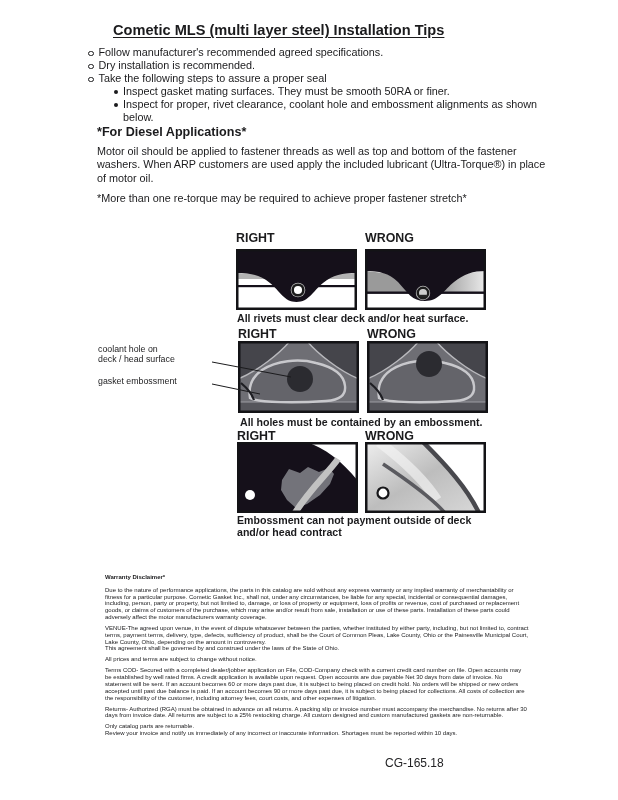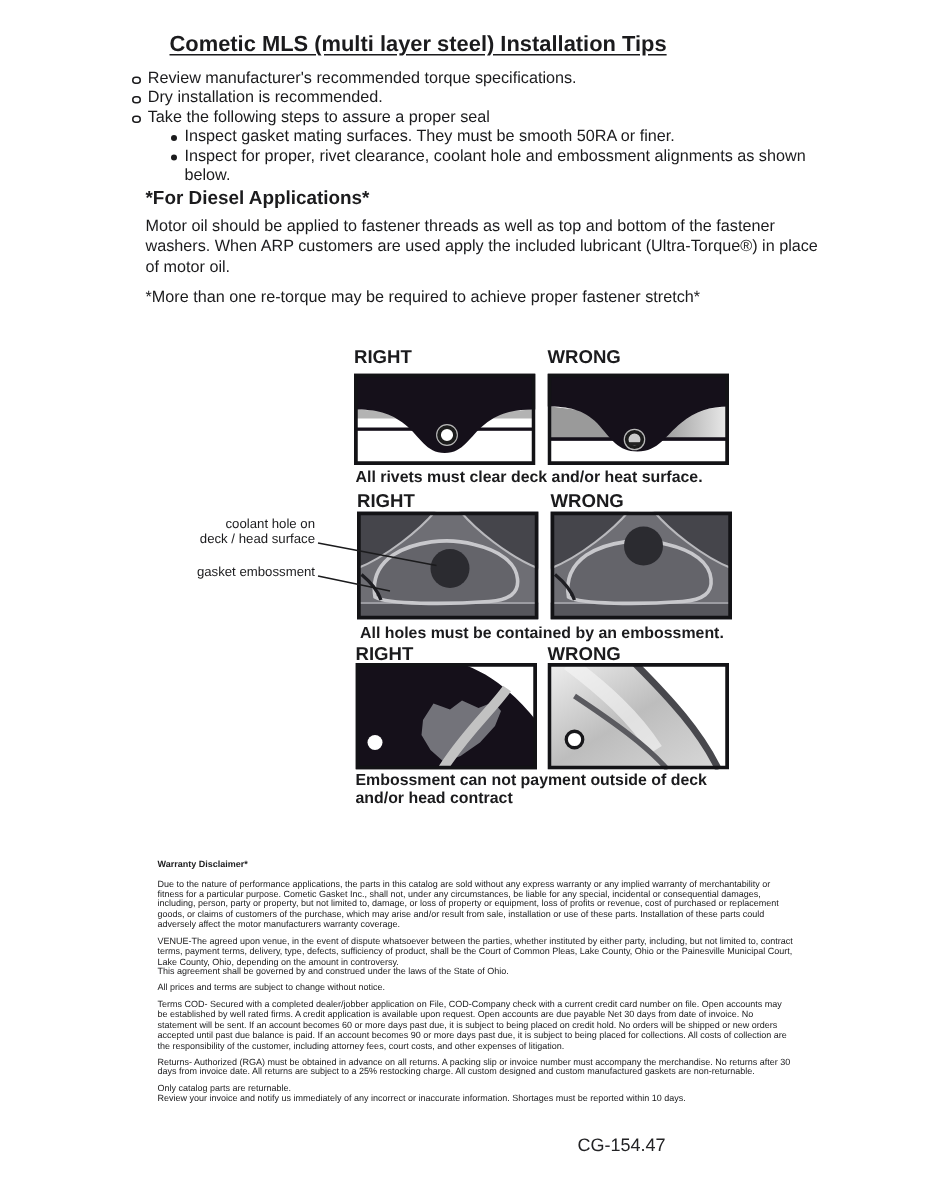--- a/index.html
+++ b/index.html
@@ -14,39 +14,39 @@
   .tip .mk{flex:0 0 auto;margin-top:4.5px;margin-right:5px}
   .mk1{width:3.5px;height:3.5px;border:1px solid #1b1b1d;border-radius:50%}
   .mk2{width:4px;height:4px;background:#1b1b1d;border-radius:50%}
   .tip.l1{margin-left:-9px}
   .tip.l2{margin-left:17px}
   .diesel-h{font-size:12.6px;font-weight:bold;margin:1px 0 6px 0}
   .diesel p{font-size:10.8px;line-height:13.4px;margin:0 0 7px 0}
   .fig-label{position:absolute;width:121px;text-align:left;font-size:12.4px;font-weight:bold}
   .figbox{position:absolute;width:121px}
   .figcap{position:absolute;font-size:10.6px;font-weight:bold;line-height:11.5px}
-  .sidelabel{position:absolute;left:98px;width:112px;text-align:right;font-size:8.8px;line-height:9.6px}
+  .sidelabel{position:absolute;left:98px;width:112px;text-align:left;font-size:8.8px;line-height:9.6px}
   .leader{position:absolute;left:205px;top:350px;pointer-events:none;z-index:5}
   .legal{position:absolute;left:105px;top:574px;width:424px;font-size:6px;line-height:6.8px;color:#212123}
   .legal .lh{font-weight:bold;margin:0 0 6px 0}
   .legal p{margin:0 0 4.2px 0}
   .legal p.tight{margin-bottom:0}
   .footer-code{position:absolute;left:385px;top:756px;font-size:12px;color:#232325}
   svg{display:block}
 </style>
 </head>
 <body>
 
 <div class="main">
   <h1 class="title">Cometic MLS (multi layer steel) Installation Tips</h1>
 
   <div class="tips">
     <div class="tip l1">
         <span class="mk mk1"></span>
-        <span>Review manufacturer's recommended torque specifications.</span>
+        <span>Follow manufacturer's recommended agreed specifications.</span>
       </div>
     <div class="tip l1">
         <span class="mk mk1"></span>
         <span>Dry installation is recommended.</span>
       </div>
     <div class="tip l1">
         <span class="mk mk1"></span>
         <span>Take the following steps to assure a proper seal</span>
       </div>
     <div class="tip l2">
@@ -194,13 +194,13 @@
   <p>Due to the nature of performance applications, the parts in this catalog are sold without any express warranty or any implied warranty of merchantability or fitness for a particular purpose.  Cometic Gasket Inc., shall not, under any circumstances, be liable for any special, incidental or consequential damages, including, person, party or property, but not limited to, damage, or loss of property or equipment, loss of profits or revenue, cost of purchased or replacement goods, or claims of customers of the purchase, which may arise and/or result from sale, installation or use of these parts.  Installation of these parts could adversely affect the motor manufacturers warranty coverage.</p>
   <p class="tight">VENUE-The agreed upon venue, in the event of dispute whatsoever between the parties, whether instituted by either party, including, but not limited to, contract terms, payment terms, delivery, type, defects, sufficiency of product, shall be the Court of Common Pleas, Lake County, Ohio or the Painesville Municipal Court, Lake County, Ohio, depending on the amount in controversy.</p>
   <p>This agreement shall be governed by and construed under the laws of the State of Ohio.</p>
   <p>All prices and terms are subject to change without notice.</p>
   <p>Terms COD- Secured with a completed dealer/jobber application on File, COD-Company check with a current credit card number on file.  Open accounts may be established by well rated firms.  A credit application is available upon request.  Open accounts are due payable Net 30 days from date of invoice.  No statement will be sent.  If an account becomes 60 or more days past due, it is subject to being placed on credit hold.  No orders will be shipped or new orders accepted until past due balance is paid.  If an account becomes 90 or more days past due, it is subject to being placed for collections.  All costs of collection are the responsibility of the customer, including attorney fees, court costs, and other expenses of litigation.</p>
   <p>Returns- Authorized (RGA) must be obtained in advance on all returns.  A packing slip or invoice number must accompany the merchandise.  No returns after 30 days from invoice date.  All returns are subject to a 25% restocking charge.  All custom designed and custom manufactured gaskets are non-returnable.</p>
   <p class="tight">Only catalog parts are returnable.</p>
   <p>Review your invoice and notify us immediately of any incorrect or inaccurate information.  Shortages must be reported within 10 days.</p>
 </div>
 
-<div class="footer-code">CG-154.47</div>
+<div class="footer-code">CG-165.18</div>
 
 </body></html>

